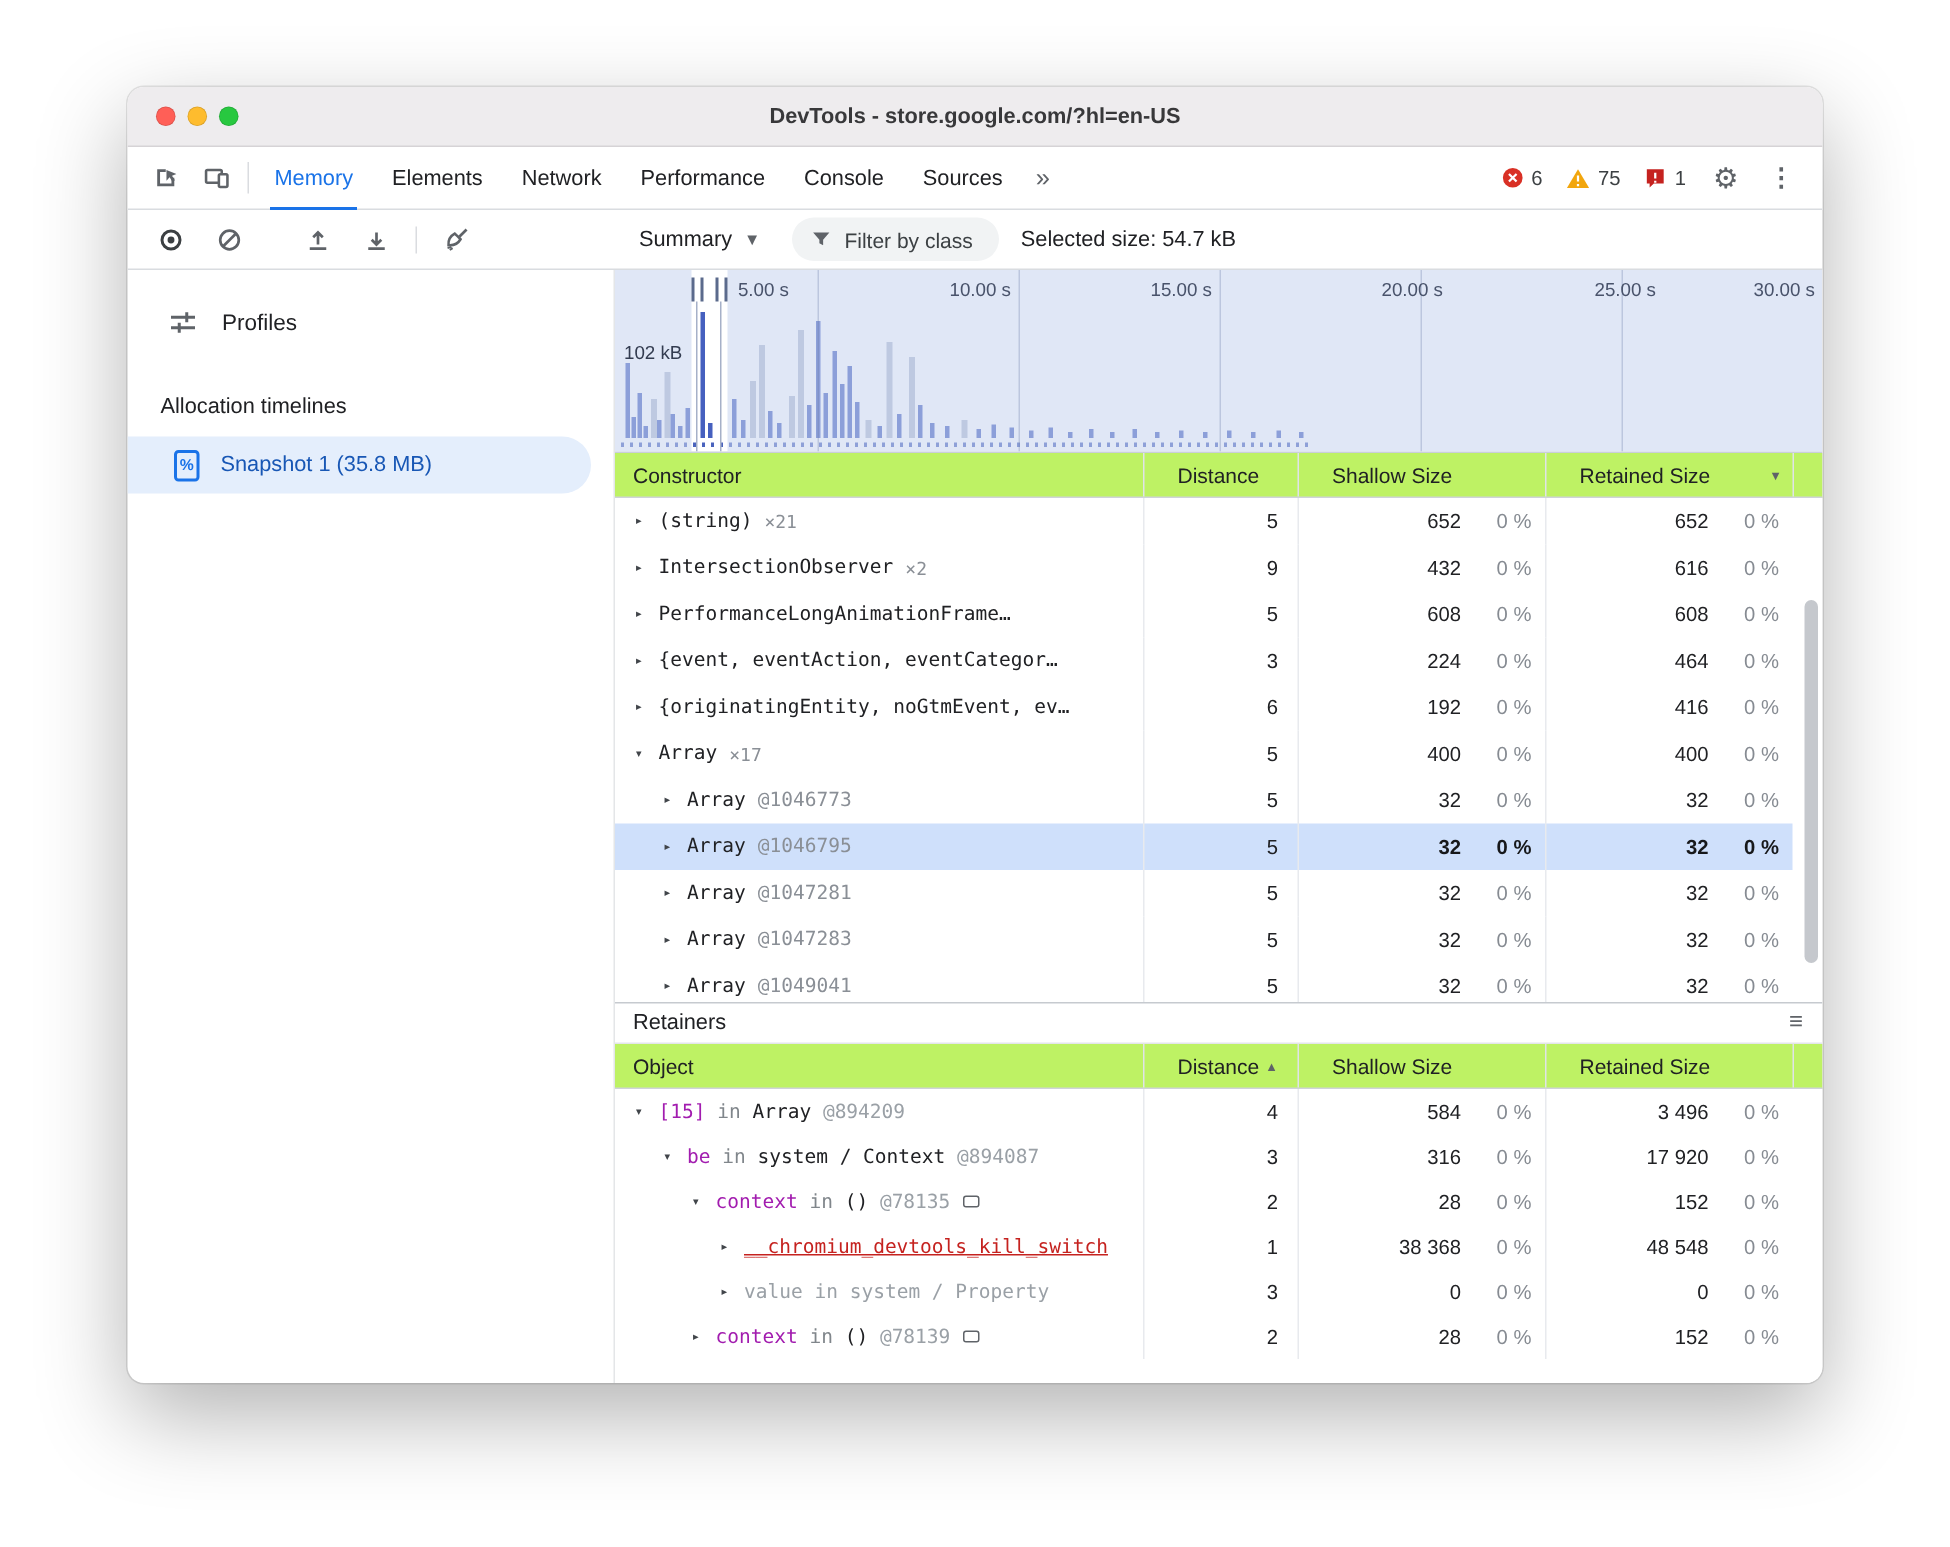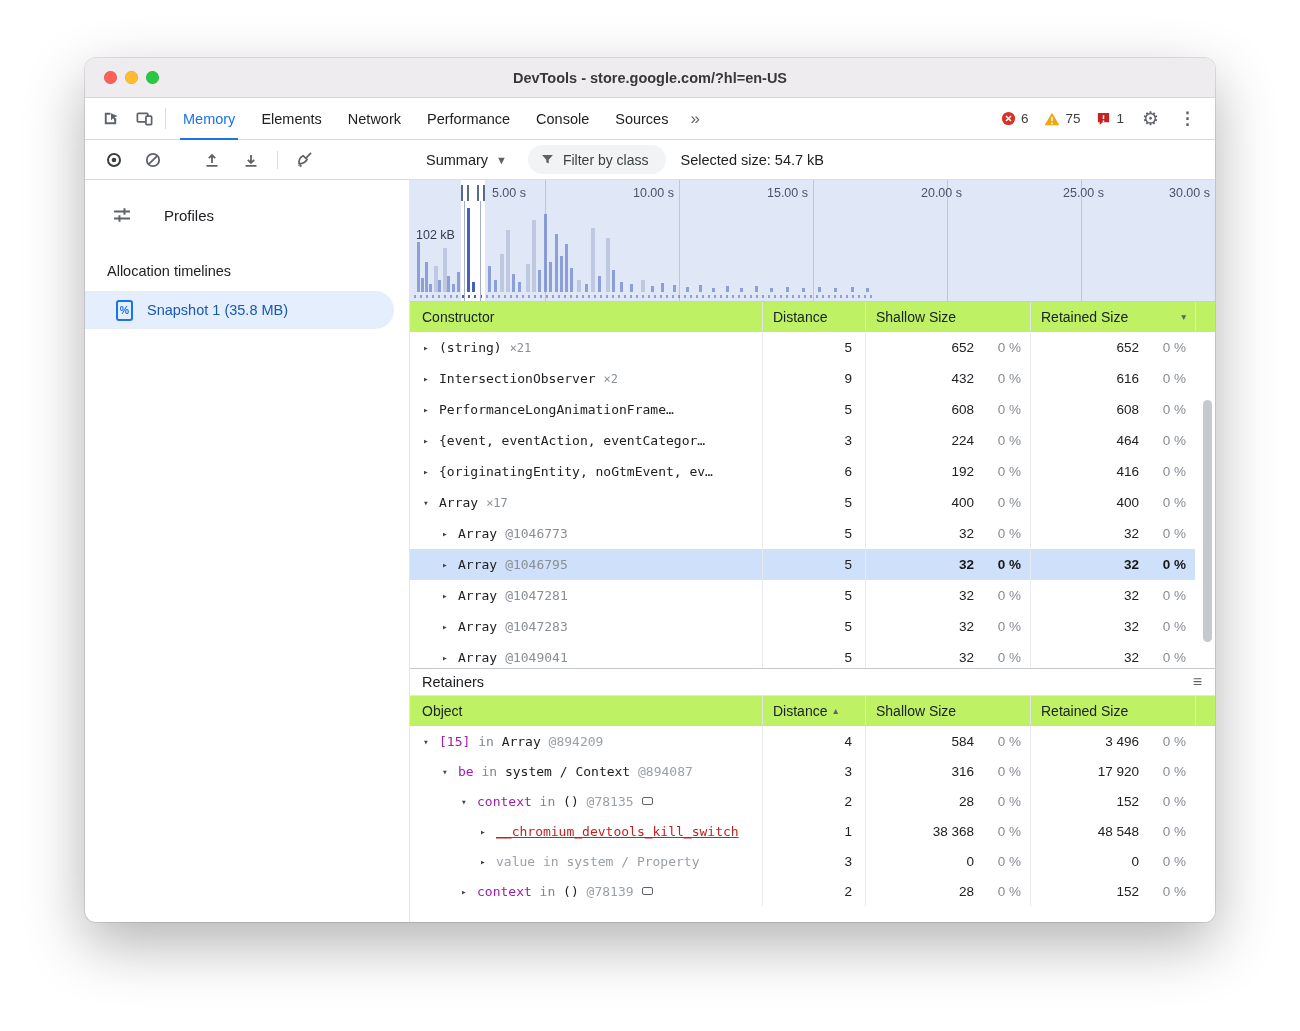--- a/index.html
+++ b/index.html
@@ -30,21 +30,21 @@
 .tb-left{width:325px;flex:none;display:flex;align-items:center;padding-left:10px;gap:2px}
 .tb-btn{width:37px;height:32px;display:flex;align-items:center;justify-content:center}
 .tb-main{display:flex;align-items:center;flex:1;padding-left:10px;gap:15px}
 .select{display:flex;align-items:center;gap:8px;font-size:14.5px;color:#202124;padding:4px 6px}
 .select .chev{font-size:11px;color:#5f6368}
 .filter-pill{display:flex;align-items:center;gap:8px;background:#f1f3f4;border-radius:15px;height:29px;padding:0 17px 0 12px;font-size:14px;color:#3c4043}
 .sel-size{font-size:14.5px;color:#202124}
 
 .body{flex:1;display:flex;min-height:0}
 .sidebar{width:325px;flex:none;border-right:1px solid #e4e6e8;display:flex;flex-direction:column}
-.profiles-row{display:flex;align-items:center;gap:32px;padding:25px 0 0 27px;font-size:15px;color:#202124}
+.profiles-row{display:flex;align-items:center;gap:16px;padding:25px 0 0 27px;font-size:15px;color:#202124}
 .alloc-label{padding:38px 0 12px 22px;font-size:14.5px;color:#202124}
 .snapshot{display:flex;align-items:center;gap:14px;height:38px;margin-right:15px;background:#e4eefc;border-radius:0 19px 19px 0;padding-left:31px;font-size:14.5px;color:#1857b5}
 .snap-icon{width:17px;height:21px;border:2px solid #1a73e8;border-radius:3px;display:flex;align-items:center;justify-content:center;font-size:10.5px;font-weight:bold;color:#1a73e8;flex:none}
 .main{flex:1;display:flex;flex-direction:column;min-width:0}
 
 .timeline{height:122px;flex:none;position:relative;background:#fff;overflow:hidden;border-bottom:1px solid #c9cfda}
 .bars{position:absolute;inset:0}
 .bar{position:absolute;bottom:9px;width:2.5px}
 .bar-b{background:#4660bf}
 .bar-g{background:#b4bdd1;width:4px}
@@ -54,21 +54,21 @@
 .ovl-r{left:75px;right:0}
 .tl-line{position:absolute;top:0;bottom:0;width:1px;background:rgba(96,116,160,.28)}
 .tl-tick{position:absolute;top:6px;transform:translateX(-100%);padding-right:5px;font-size:12.5px;color:#49536b;white-space:nowrap}
 .max-label{position:absolute;left:6px;top:48px;font-size:12.5px;color:#333c50}
 .sel-handle{position:absolute;top:0;bottom:0;width:8px}
 .h-l{left:51px}.h-r{left:67px}
 .grip{position:absolute;top:5px;left:0;width:8px;height:16px;border-left:2.5px solid #5b6a8c;border-right:2.5px solid #5b6a8c}
 .stem{position:absolute;top:21px;bottom:0;left:3px;width:1px;background:#a5b0c8}
 
 .ghead{height:30px;flex:none;display:grid;grid-template-columns:352px 103px 165px 165px 1fr;align-items:stretch;border-bottom:1px solid #cfd3d9;font-size:14px;color:#202124;background:#bef264}
-.ghead>div{display:flex;align-items:center;padding-left:10px;overflow:hidden;white-space:nowrap}
+.ghead>div{display:flex;align-items:center;padding-left:22px;overflow:hidden;white-space:nowrap}
 .ghead>div+div{border-left:1px solid #e0e3e8}
 .hc1{padding-left:12px !important}
 .sortdown{margin-left:auto;padding-right:7px;font-size:8.5px;color:#5f6368}
 .sortup{margin-left:4px;font-size:8.5px;color:#5f6368}
 .crows{height:336px;flex:none;position:relative;overflow:hidden;background:#fff}
 .rrows{flex:1;position:relative;overflow:hidden;background:#fff}
 .grow{height:31px;width:785px;display:grid;grid-template-columns:352px 103px 165px 165px;align-items:stretch}
 .grow.r30{height:30px}
 .grow.sel{background:#cfe0fb}
 .cell{display:flex;align-items:center;overflow:hidden}

